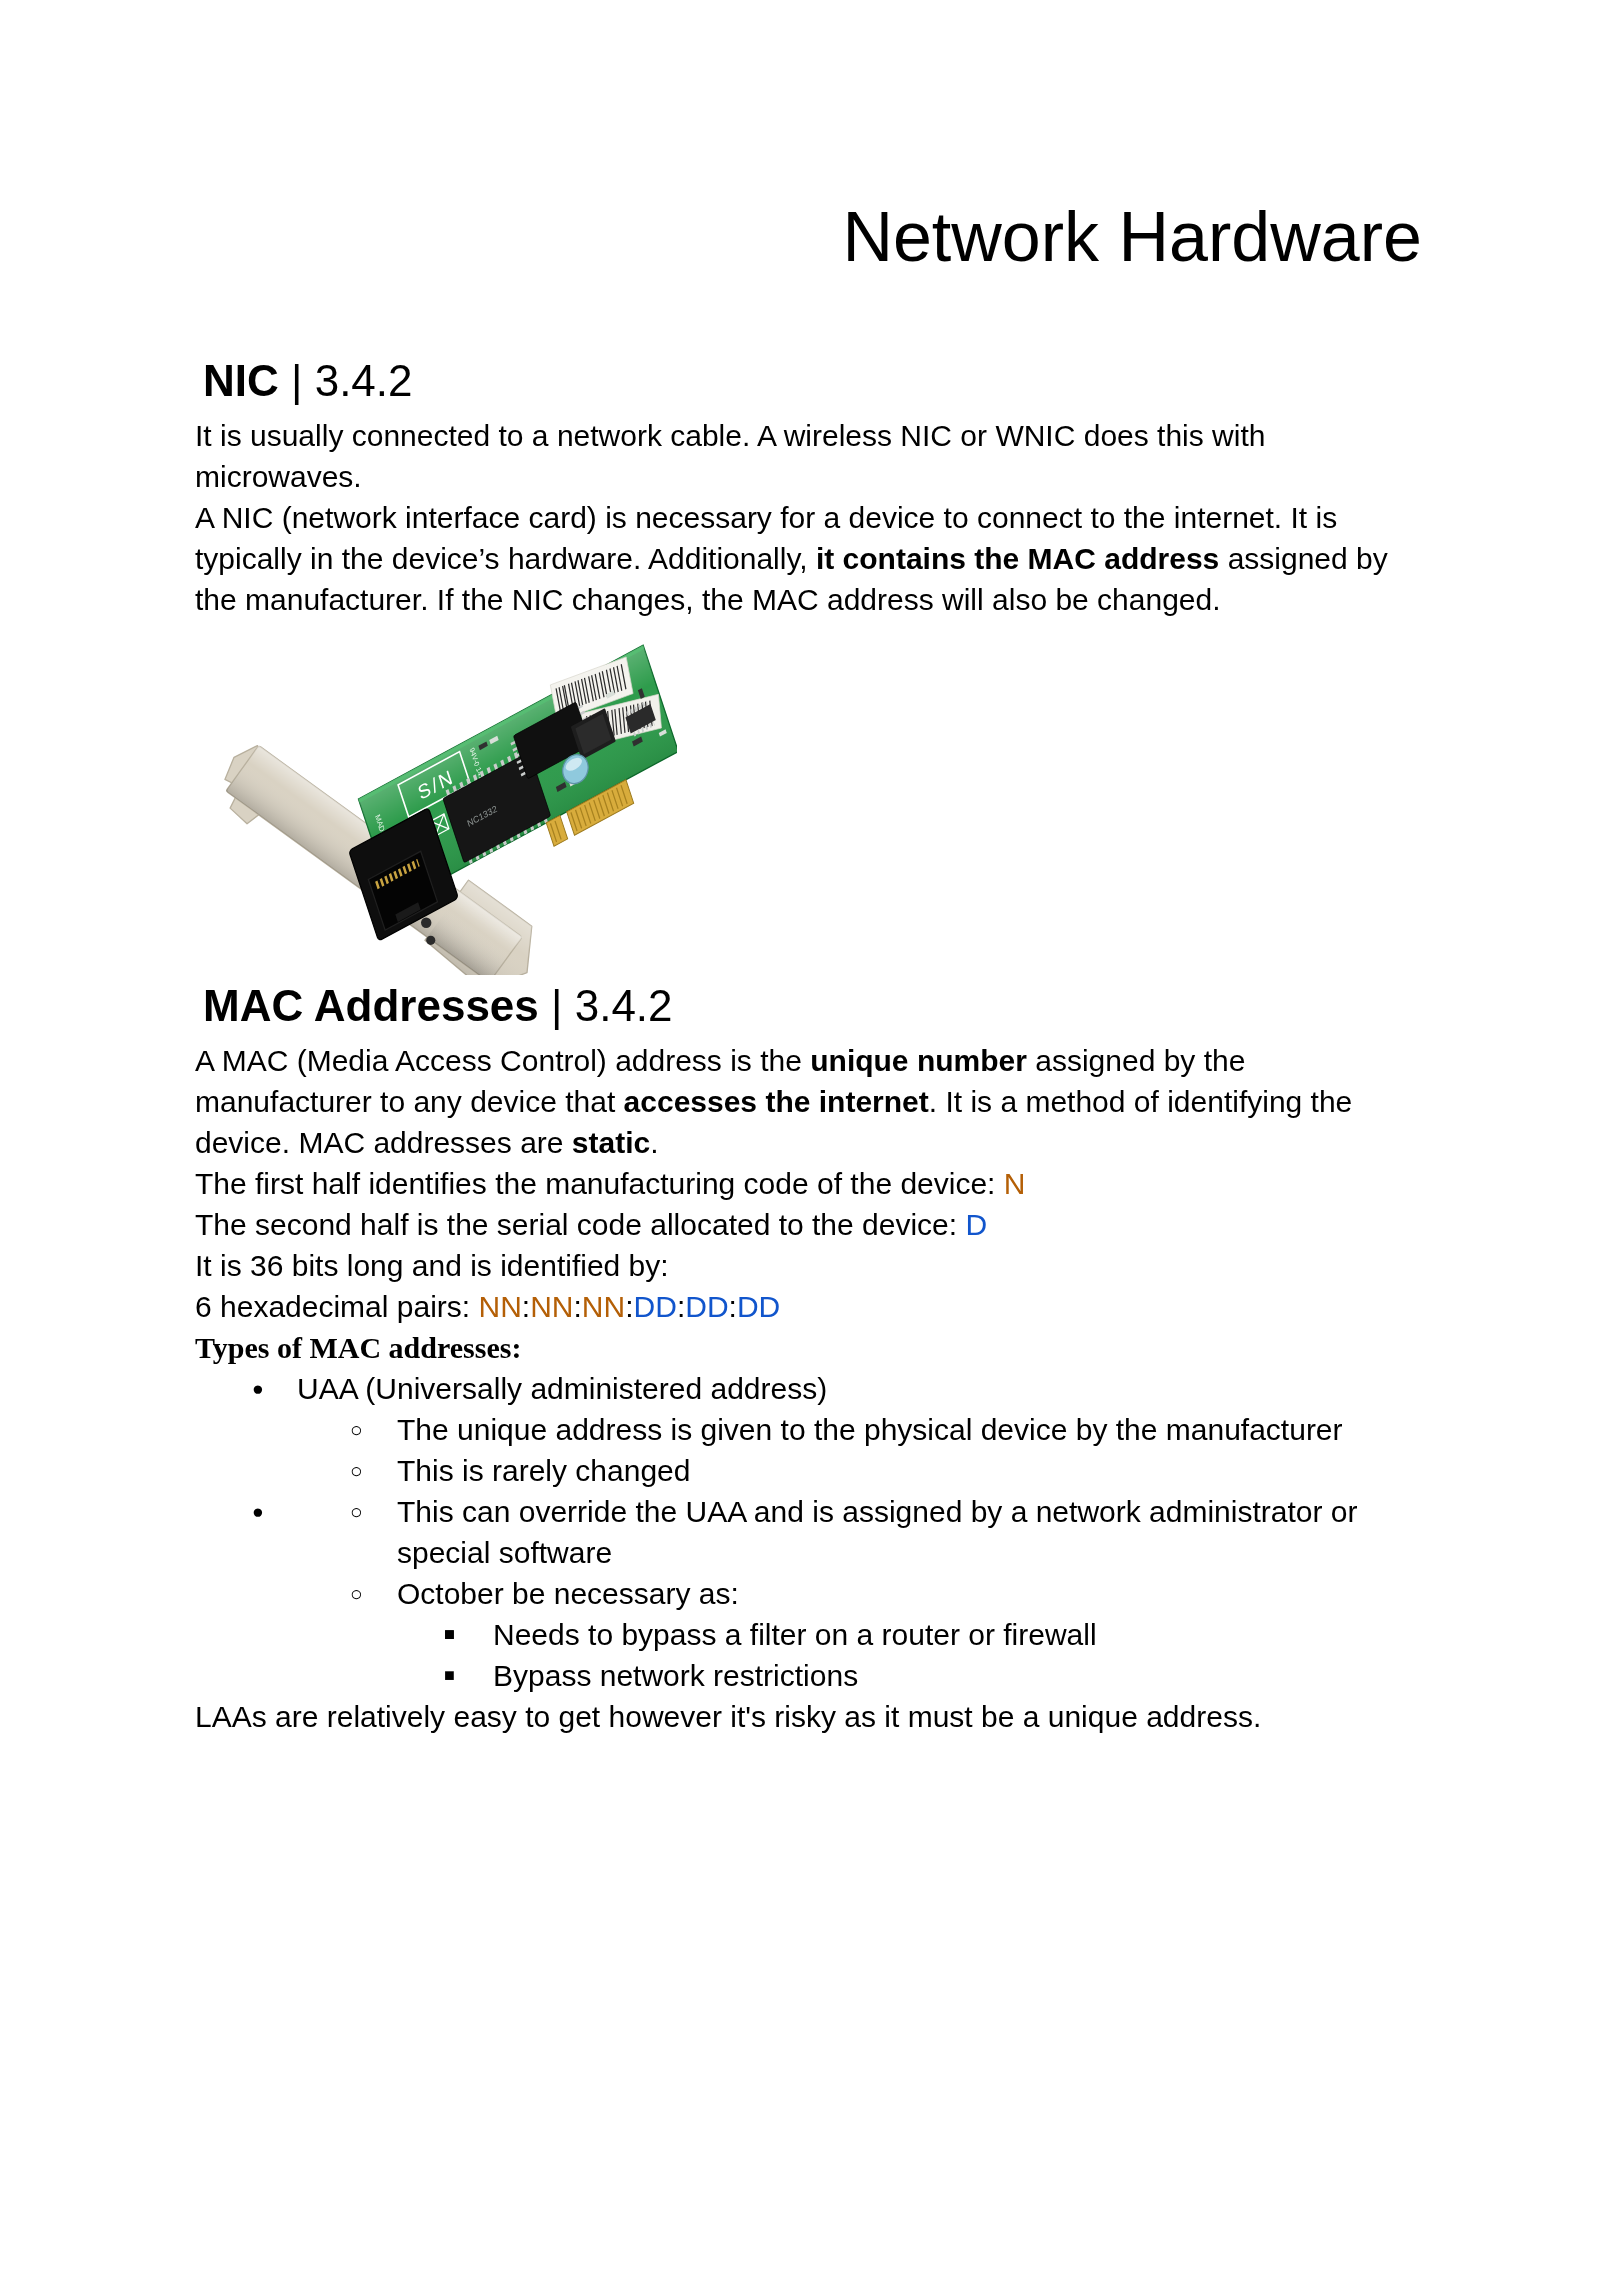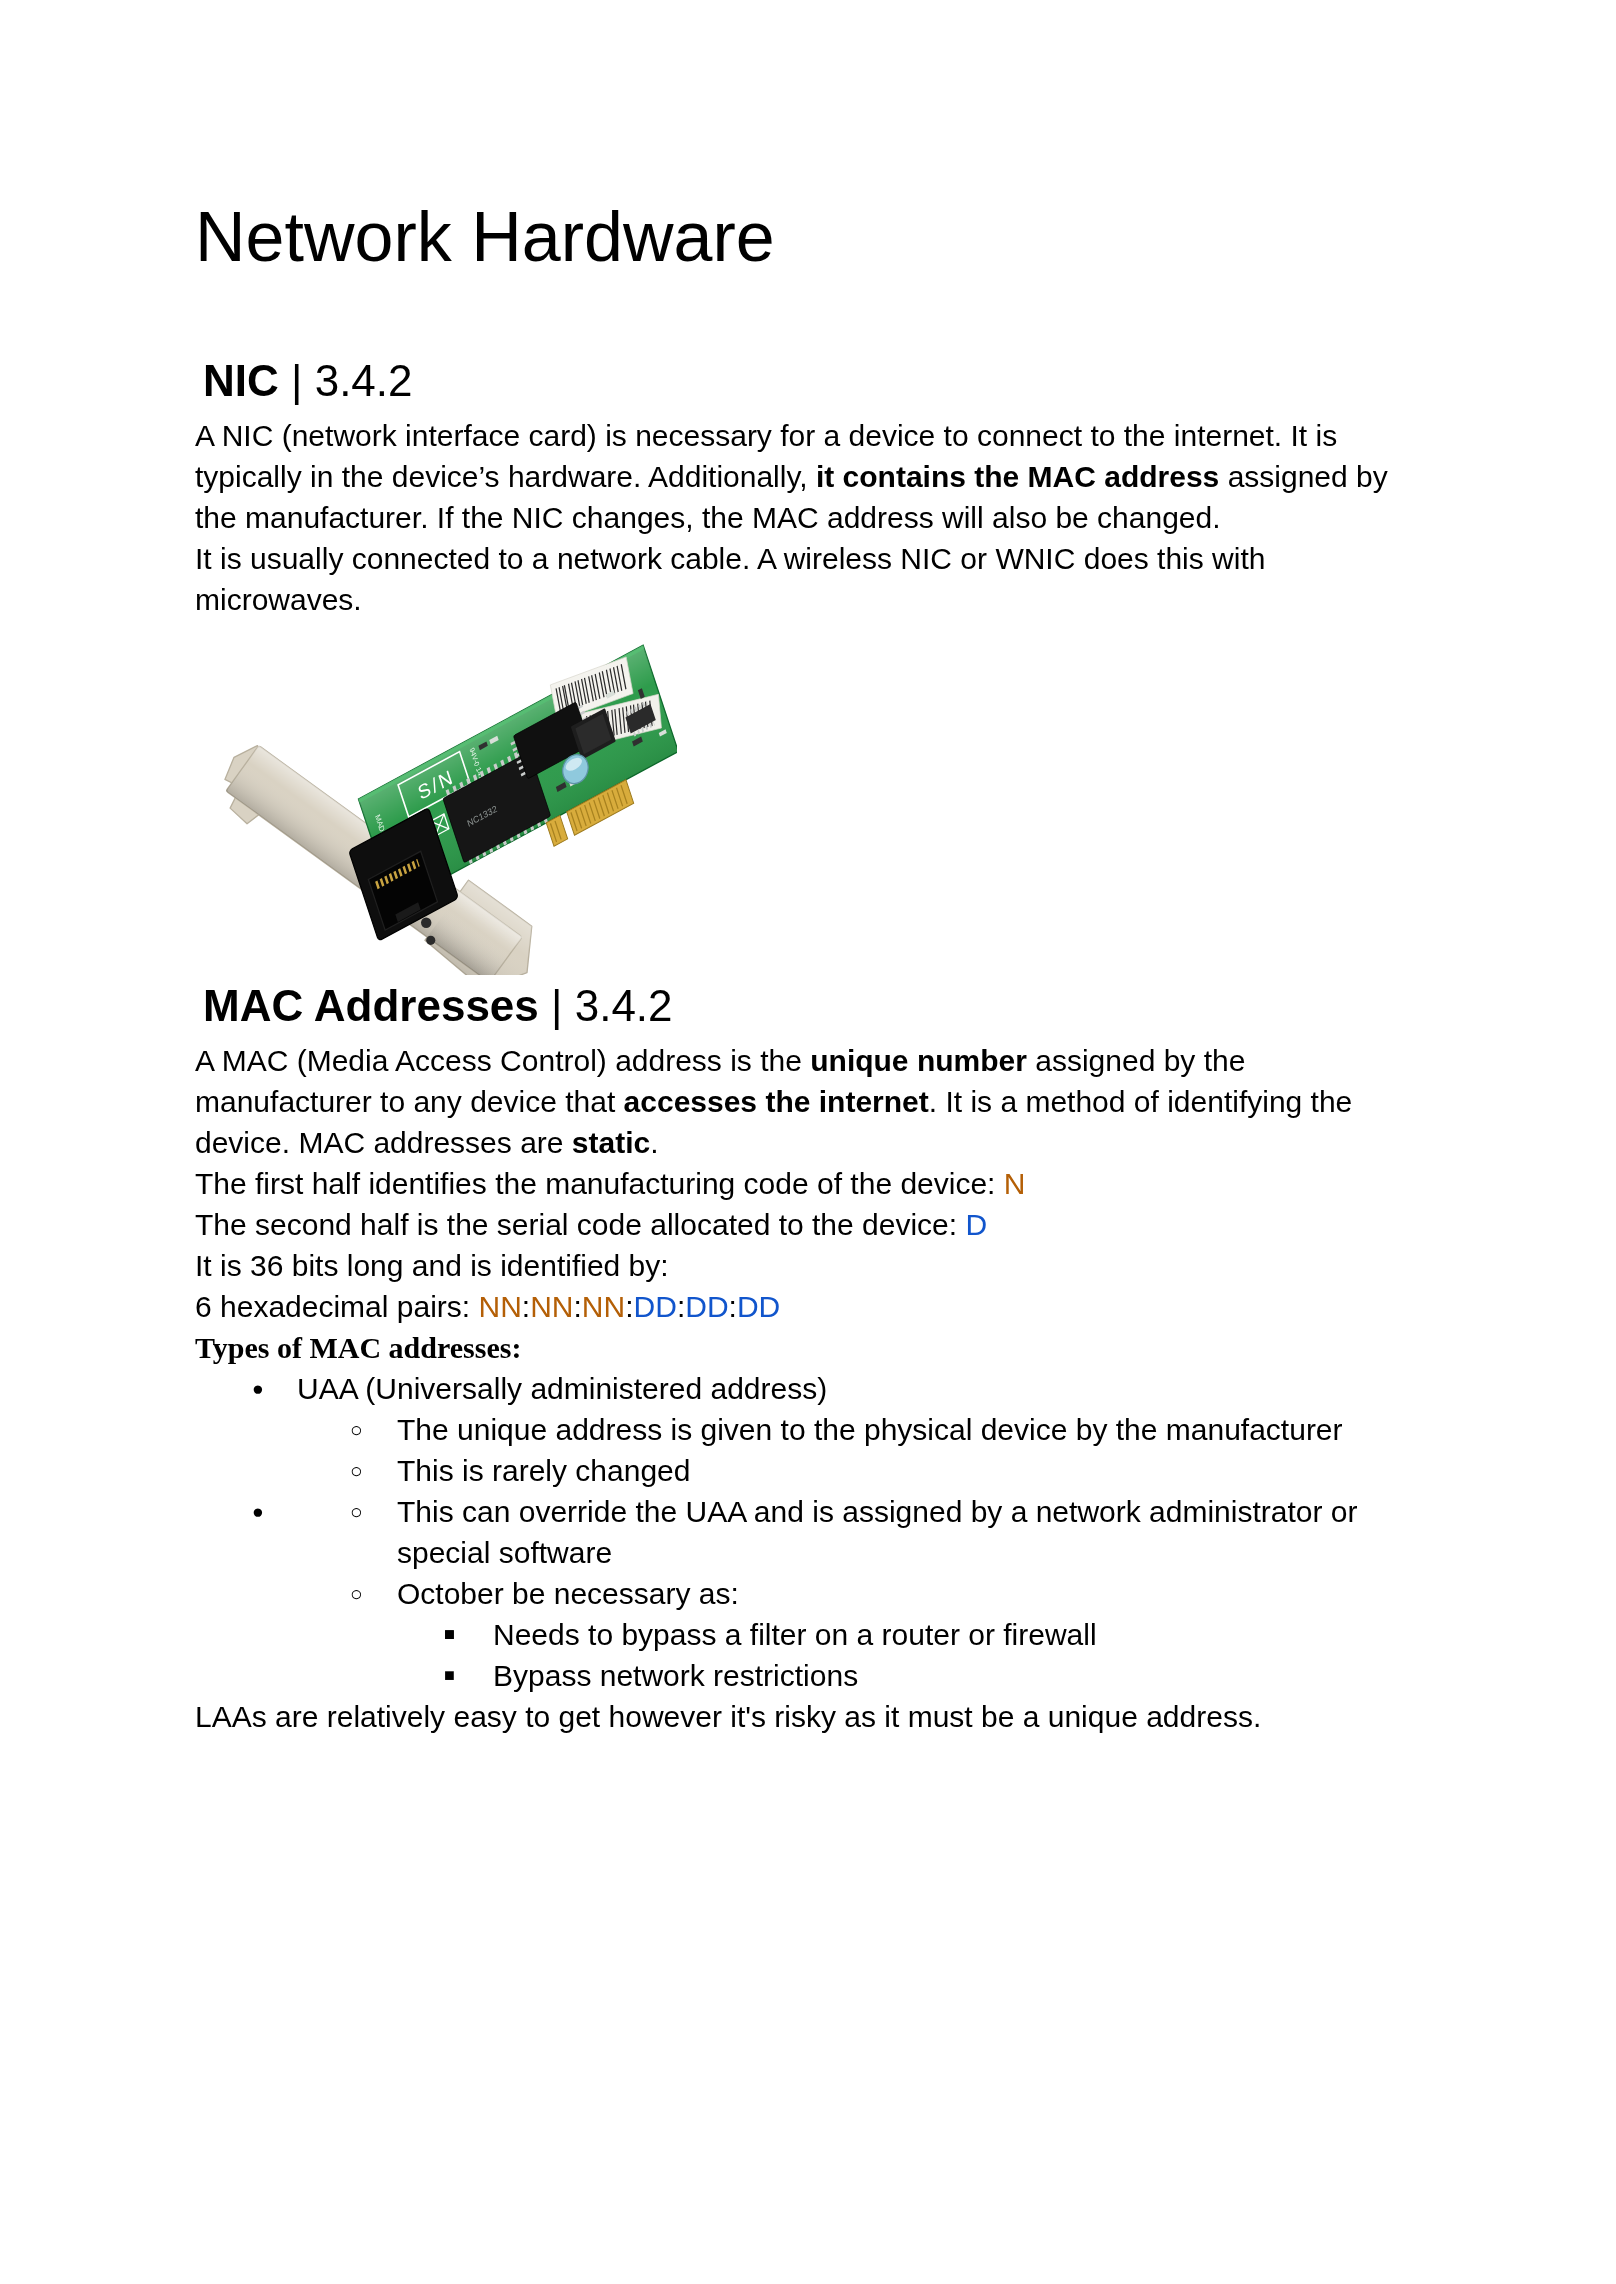--- a/index.html
+++ b/index.html
@@ -1,19 +1,19 @@
 <!DOCTYPE html>
 <html style="font-size:10.4px"><head>
 <meta charset="utf-8">
 <style>
   html,body{margin:0;padding:0;background:#ffffff;}
   .page{position:relative;width:1617px;height:2284px;background:#fff;overflow:hidden;
         font-family:"Liberation Sans","DejaVu Sans",sans-serif;color:#000;}
   .content{margin:0 195px;}
-  h1.doc-title{font-size:70px;line-height:85px;font-weight:400;margin:0;padding-top:195px;}
+  h1.doc-title{font-size:70px;line-height:85px;font-weight:400;margin:0;padding-top:195px;text-align:right;}
   h2.doc-h2{font-size:44px;line-height:52px;font-weight:400;margin:8px;}
   h2.nic-h{margin-top:75px;}
   h2.mac-h{margin-top:5.2px;}
   .hb{font-weight:700;}
   p.body{font-size:30px;line-height:41px;margin:0;}
   .b{font-weight:700;}
   .gap{margin-top:41px;}
   .img-wrap{position:relative;margin-top:16.3px;margin-left:26px;width:456px;height:339px;}
   .bold-line{font-weight:700;font-family:Liberation Serif, serif;}
   .li{position:relative;font-size:30px;line-height:41px;}
@@ -26,23 +26,23 @@
 </head>
 <body>
 
 <div class="page">
   <div class="content">
 
     <h1 class="doc-title">Network Hardware</h1>
 
     <h2 class="doc-h2 nic-h"><span class="hb">NIC</span><span> | 3.4.2</span></h2>
 
+    <p class="body gap">It is usually connected to a network cable. A wireless NIC or WNIC does this with microwaves.</p>
+
     <p class="body"><span>A NIC (network interface card) is necessary for a device to connect to the internet. It is typically in the device’s hardware. Additionally, </span><span class="b">it contains the MAC address</span><span> assigned by the manufacturer. If the NIC changes, the MAC address will also be changed.</span></p>
-
-    <p class="body gap">It is usually connected to a network cable. A wireless NIC or WNIC does this with microwaves.</p>
 
     <div class="img-wrap">
       <svg width="456" height="339" viewBox="0 0 700 520">
         <defs>
           <linearGradient id="shadeV" x1="0" y1="0" x2="0" y2="1">
             <stop offset="0" stop-color="#ffffff" stop-opacity="0.45"></stop>
             <stop offset="0.35" stop-color="#ffffff" stop-opacity="0"></stop>
             <stop offset="1" stop-color="#000000" stop-opacity="0.18"></stop>
           </linearGradient>
         </defs>

